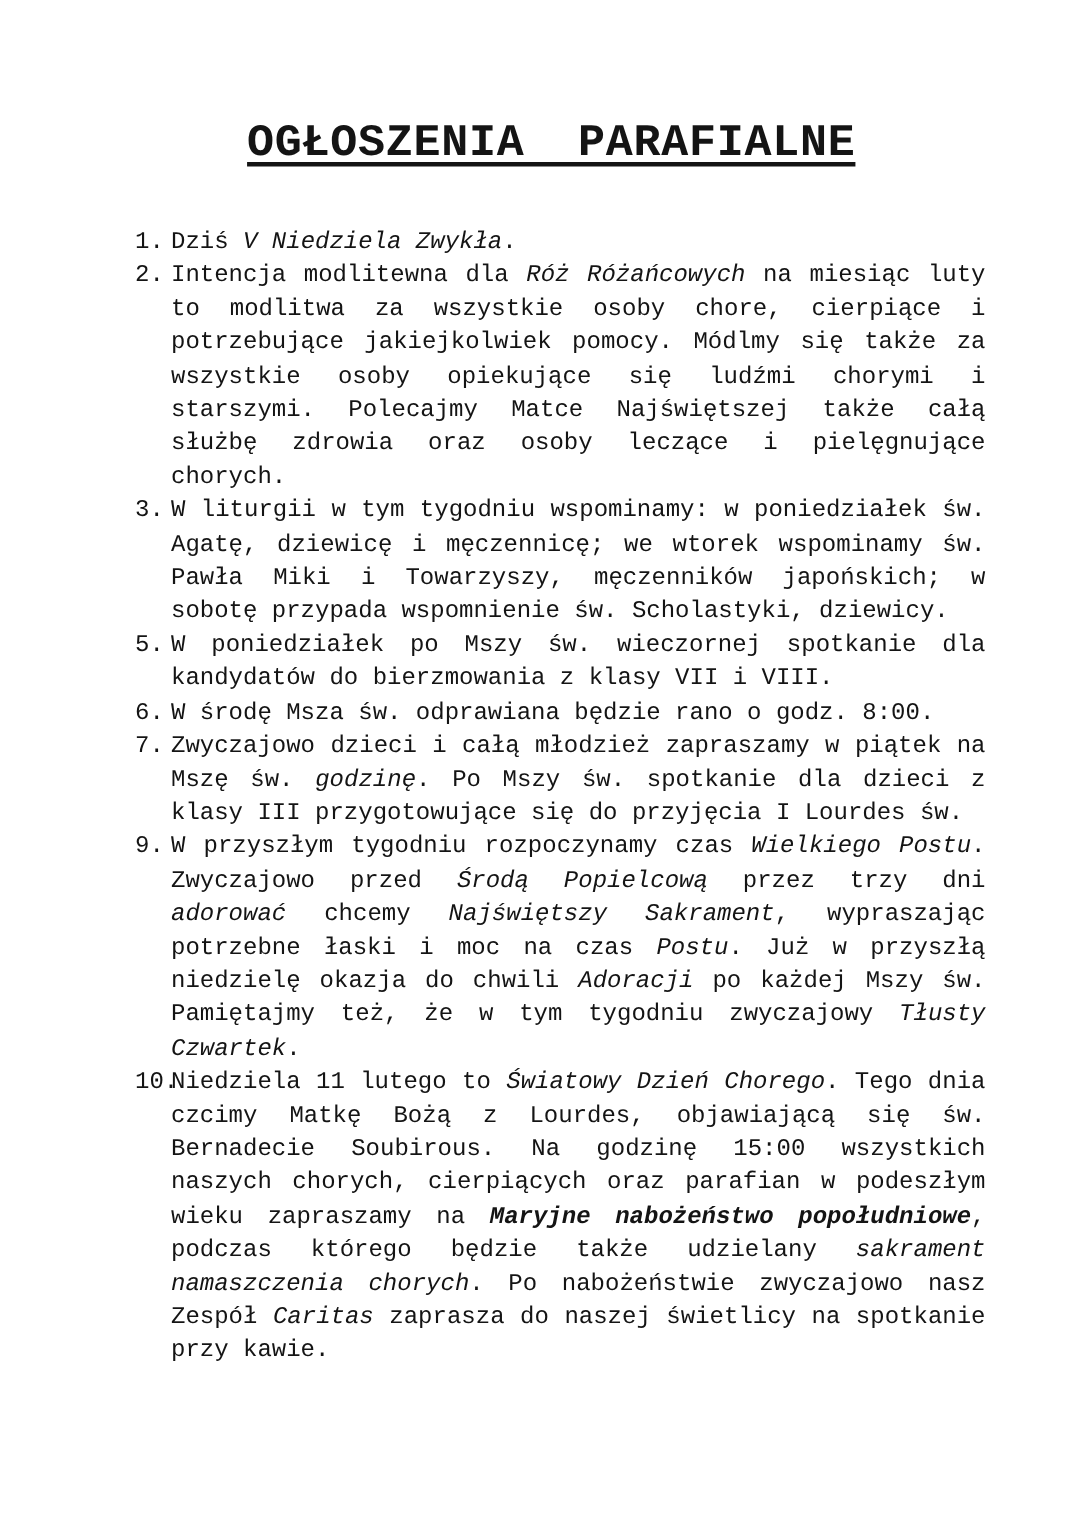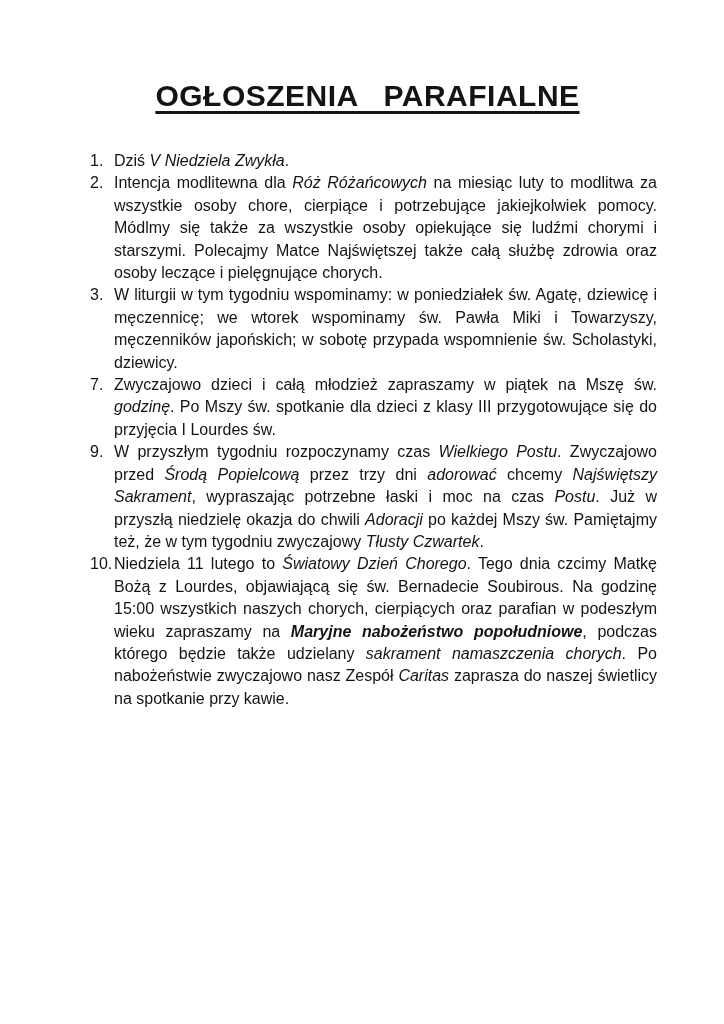--- a/index.html
+++ b/index.html
@@ -7,21 +7,21 @@
     padding: 0;
     background: #ffffff;
   }
   .page {
     position: relative;
     width: 724px;
     height: 1024px;
     background: #ffffff;
     box-sizing: border-box;
     padding: 80px 67px 0 90px;
-    font-family: Liberation Sans, sans-serif;
+    font-family: Liberation Mono, monospace;
     color: #141414;
     overflow: hidden;
   }
   .title {
     font-size: 30px;
     line-height: 32px;
     font-weight: bold;
     text-align: center;
     margin: 0 0 38px -12px;
     text-decoration: underline;
@@ -53,17 +53,19 @@
 </style>
 </head>
 <body>
 
 <div class="page">
   <h1 class="title">OGŁOSZENIA PARAFIALNE</h1>
   <ol class="list">
       <li class="item"><span class="num">1.</span><span class="text"><span class="seg-n">Dziś </span><span class="seg-i">V Niedziela Zwykła</span><span class="seg-n">.</span></span></li>
       <li class="item"><span class="num">2.</span><span class="text"><span class="seg-n">Intencja modlitewna dla </span><span class="seg-i">Róż Różańcowych</span><span class="seg-n"> na miesiąc luty to modlitwa za wszystkie osoby chore, cierpiące i potrzebujące jakiejkolwiek pomocy. Módlmy się także za wszystkie osoby opiekujące się ludźmi chorymi i starszymi. Polecajmy Matce Najświętszej także całą służbę zdrowia oraz osoby leczące i pielęgnujące chorych.</span></span></li>
       <li class="item"><span class="num">3.</span><span class="text"><span class="seg-n">W liturgii w tym tygodniu wspominamy: w poniedziałek św. Agatę, dziewicę i męczennicę; we wtorek wspominamy św. Pawła Miki i Towarzyszy, męczenników japońskich; w sobotę przypada wspomnienie św. Scholastyki, dziewicy.</span></span></li>
+      <li class="item"><span class="num">5.</span><span class="text"><span class="seg-n">W poniedziałek po Mszy św. wieczornej spotkanie dla kandydatów do bierzmowania z klasy VII i VIII.</span></span></li>
+      <li class="item"><span class="num">6.</span><span class="text"><span class="seg-n">W środę Msza św. odprawiana będzie rano o godz. 8:00.</span></span></li>
       <li class="item"><span class="num">7.</span><span class="text"><span class="seg-n">Zwyczajowo dzieci i całą młodzież zapraszamy w piątek na Mszę św. </span><span class="seg-i">godzinę</span><span class="seg-n">. Po Mszy św. spotkanie dla dzieci z klasy III przygotowujące się do przyjęcia I Lourdes św.</span></span></li>
       <li class="item"><span class="num">9.</span><span class="text"><span class="seg-n">W przyszłym tygodniu rozpoczynamy czas </span><span class="seg-i">Wielkiego Postu</span><span class="seg-n">. Zwyczajowo przed </span><span class="seg-i">Środą Popielcową</span><span class="seg-n"> przez trzy dni </span><span class="seg-i">adorować</span><span class="seg-n"> chcemy </span><span class="seg-i">Najświętszy Sakrament</span><span class="seg-n">, wypraszając potrzebne łaski i moc na czas </span><span class="seg-i">Postu</span><span class="seg-n">. Już w przyszłą niedzielę okazja do chwili </span><span class="seg-i">Adoracji</span><span class="seg-n"> po każdej Mszy św. Pamiętajmy też, że w tym tygodniu zwyczajowy </span><span class="seg-i">Tłusty Czwartek</span><span class="seg-n">.</span></span></li>
       <li class="item"><span class="num">10.</span><span class="text"><span class="seg-n">Niedziela 11 lutego to </span><span class="seg-i">Światowy Dzień Chorego</span><span class="seg-n">. Tego dnia czcimy Matkę Bożą z Lourdes, objawiającą się św. Bernadecie Soubirous. Na godzinę 15:00 wszystkich naszych chorych, cierpiących oraz parafian w podeszłym wieku zapraszamy na </span><span class="seg-bi">Maryjne nabożeństwo popołudniowe</span><span class="seg-n">, podczas którego będzie także udzielany </span><span class="seg-i">sakrament namaszczenia chorych</span><span class="seg-n">. Po nabożeństwie zwyczajowo nasz Zespół </span><span class="seg-i">Caritas</span><span class="seg-n"> zaprasza do naszej świetlicy na spotkanie przy kawie.</span></span></li>
     </ol>
 </div>
 
 </body></html>

